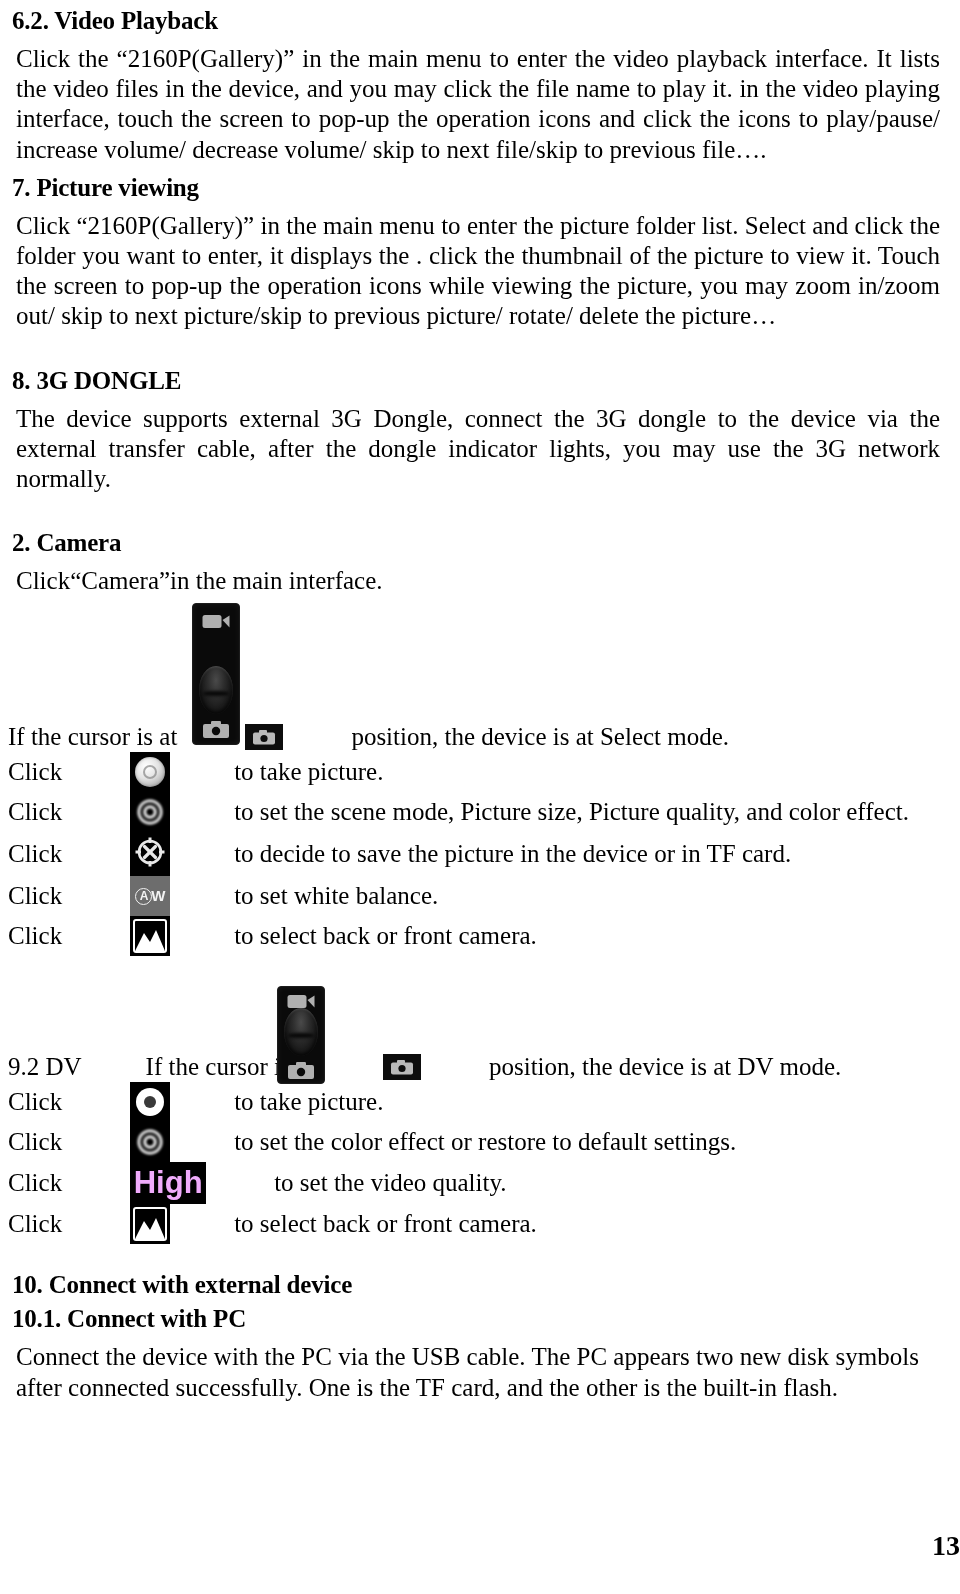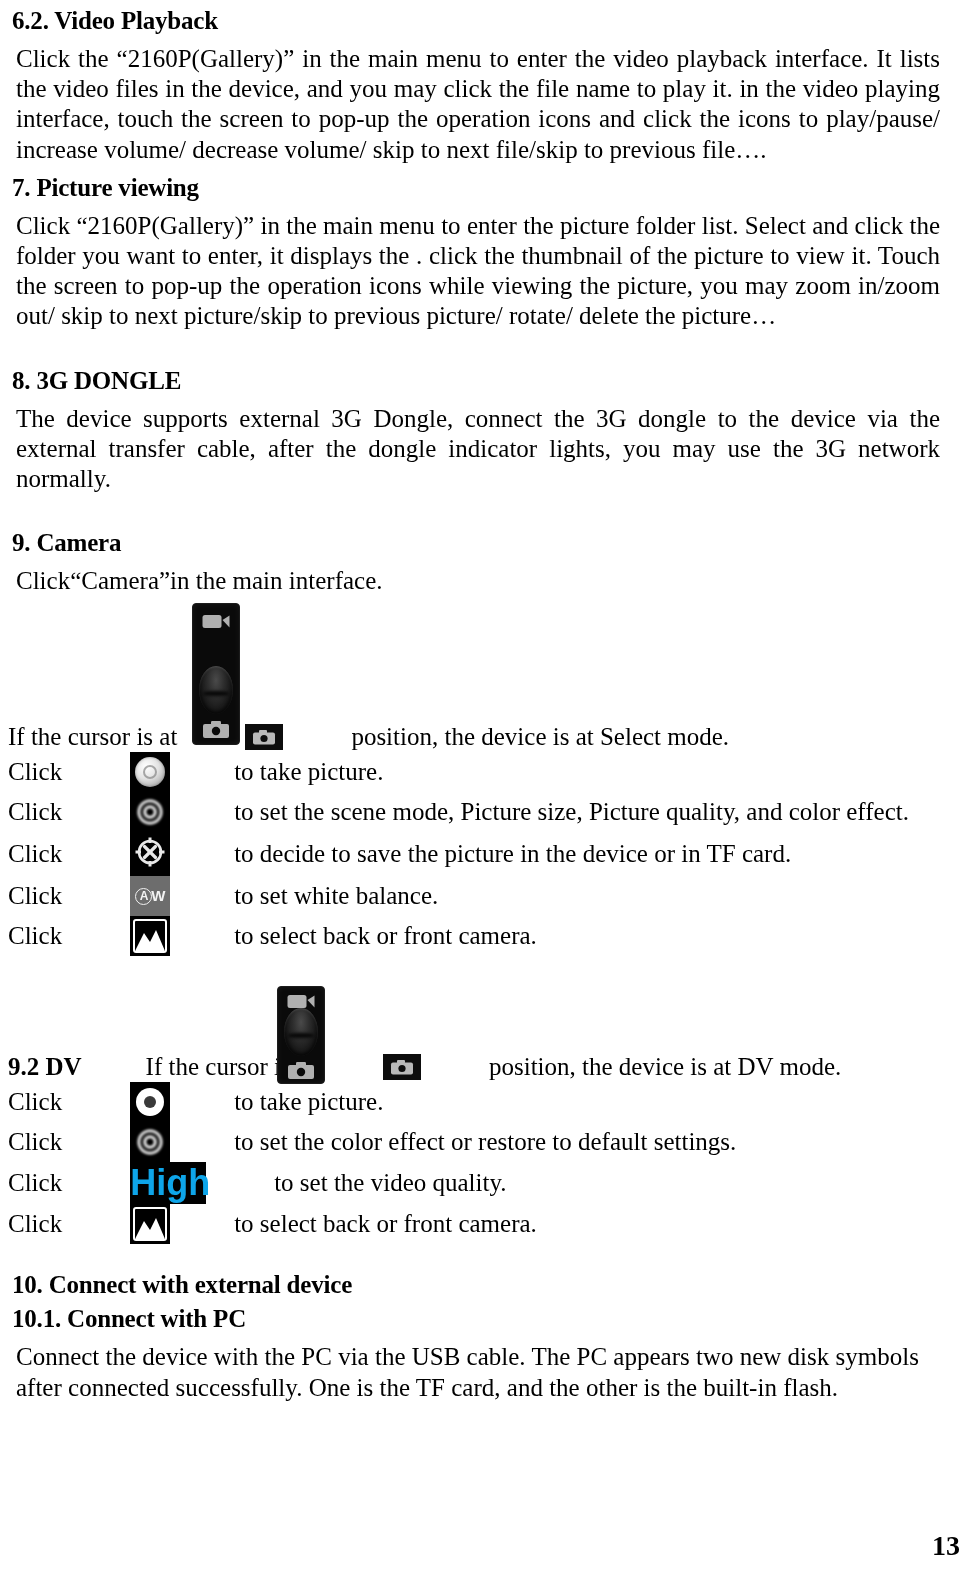--- a/index.html
+++ b/index.html
@@ -172,25 +172,25 @@
     background: #3a3a3a;
   }
 
   
   .tile-high {
     display: inline-block;
     position: relative;
     width: 76px;
     height: 42px;
     background: #000;
-    color: #0ea5e9;
+    color: #f0abfc;
     flex: 0 0 auto;
     font-family: "Liberation Sans", sans-serif;
     font-weight: bold;
-    font-size: 36px;
+    font-size: 31px;
     line-height: 42px;
     text-align: center;
     letter-spacing: 0px;
   }
 
   
   .mode-widget {
     position: absolute;
     width: 46px;
     background: #0a0a0a;
@@ -238,21 +238,21 @@
   }
   .inline-tile .cam {
     position: absolute;
     left: 50%;
     top: 50%;
     transform: translate(-50%,-50%);
     width: 24px;
     height: 17px;
   }
 
-  .bold { font-weight: bold; }
+  .bold { font-weight: normal; }
 
   .page-number {
     position: absolute;
     left: 0;
     right: 0;
     top: 1530px;
     text-align: right;
     font-family: "Liberation Serif", serif;
     font-weight: bold;
     font-size: 28px;
@@ -270,21 +270,21 @@
     <h2 class="heading">7. Picture viewing</h2>
     <p class="body-text">Click “2160P(Gallery)” in the main menu to enter the picture folder list. Select and click the folder you want to enter, it displays the . click the thumbnail of the picture to view it. Touch the screen to pop-up the operation icons while viewing the picture, you may zoom in/zoom out/ skip to next picture/skip to previous picture/ rotate/ delete the picture…</p>
 
     <div class="spacer-md"></div>
 
     <h2 class="heading">8. 3G DONGLE</h2>
     <p class="body-text">The device supports external 3G Dongle, connect the 3G dongle to the device via the external transfer cable, after the dongle indicator lights, you may use the 3G network normally.</p>
 
     <div class="spacer-md"></div>
 
-    <h2 class="heading">9. Camera</h2>
+    <h2 class="heading">2. Camera</h2>
     <p class="body-text nojust">Click“Camera”in the main interface.</p>
 
 
     <div style="height:118px"></div>
 
     <p class="icon-line">
       <span class="word">If the cursor is at</span>
       <span class="gap-a"></span>
       <span class="inline-tile">
         <svg class="cam" viewBox="0 0 24 17" xmlns="http://www.w3.org/2000/svg">

